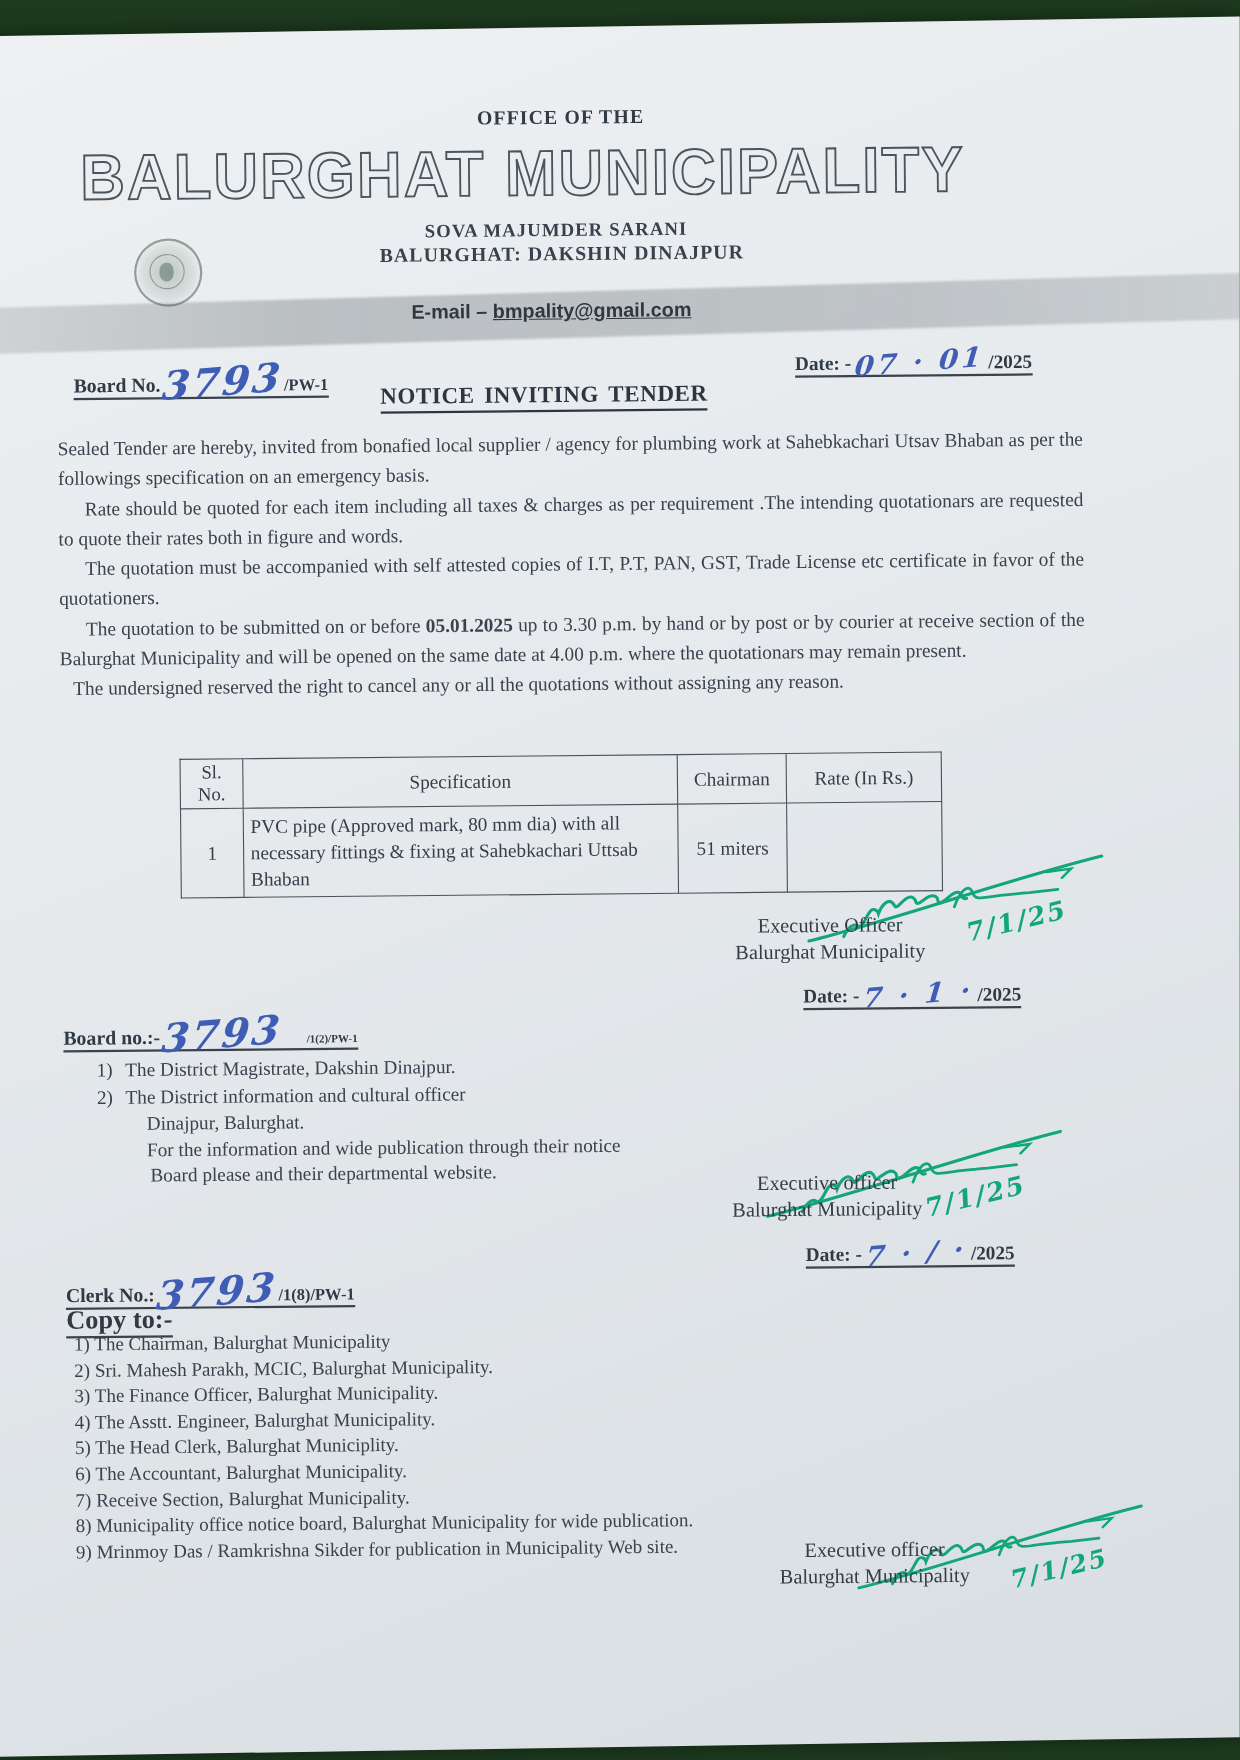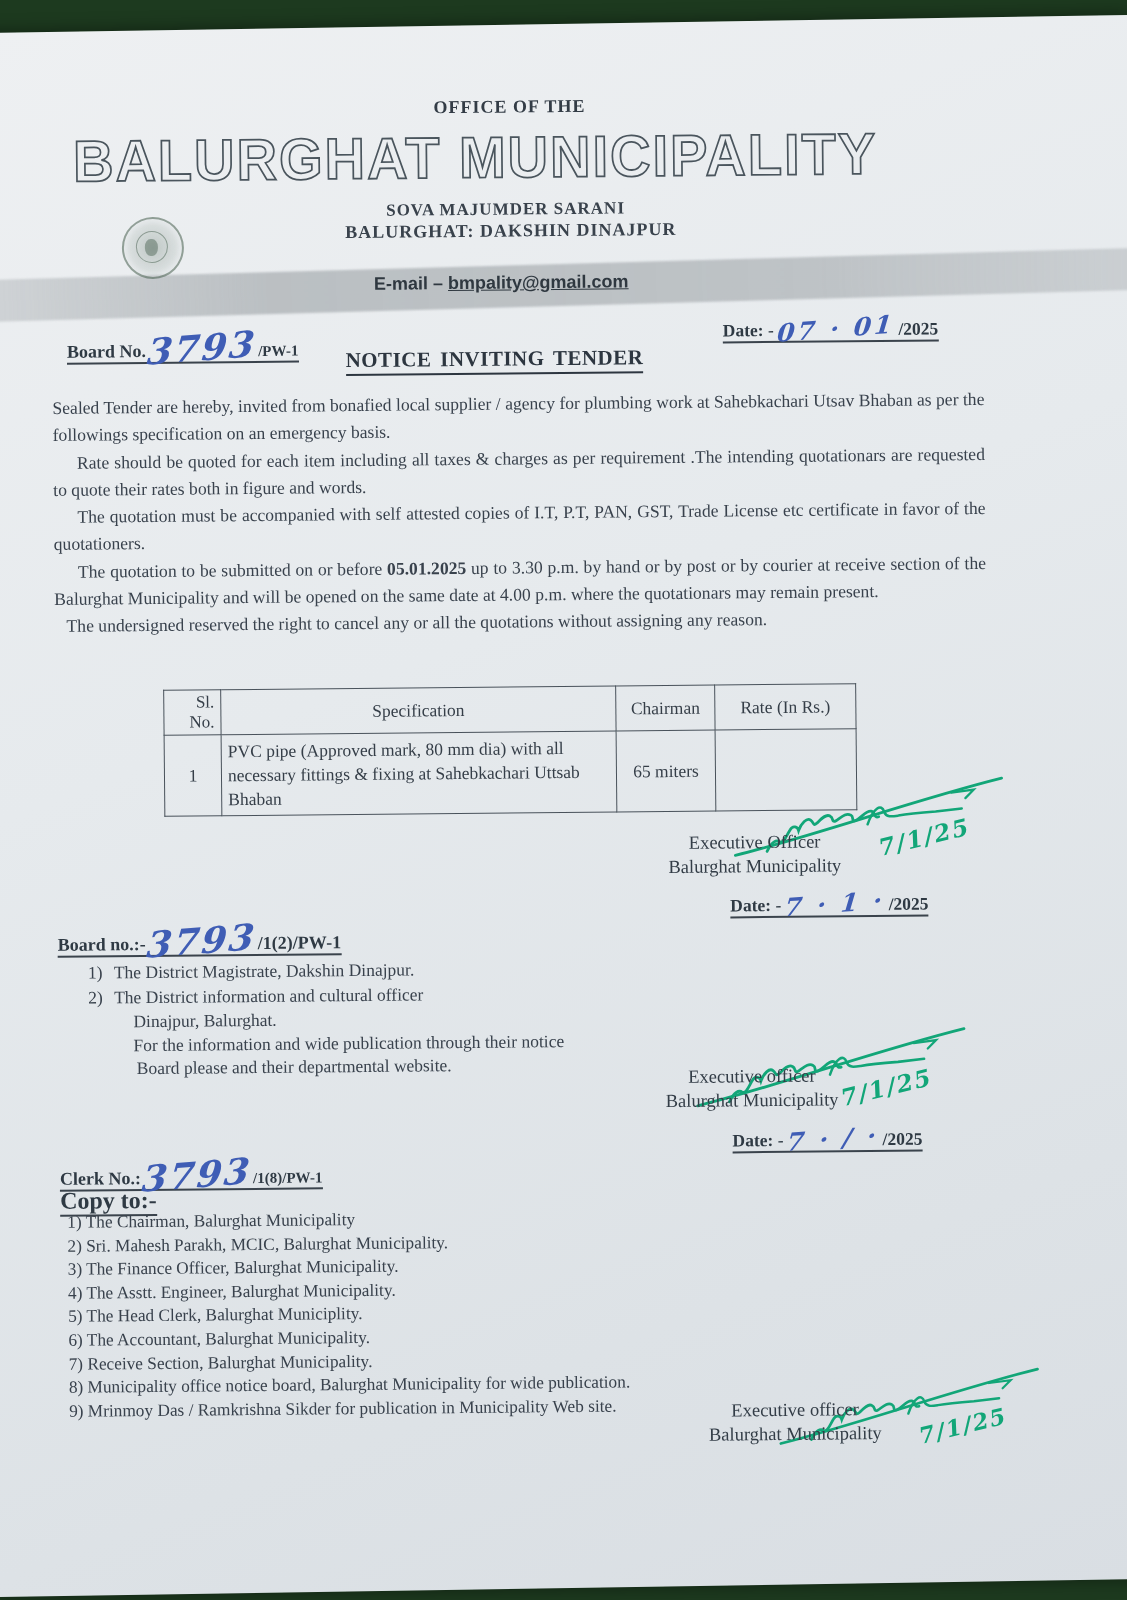--- a/index.html
+++ b/index.html
@@ -70,21 +70,21 @@
   }
   table.spec td,table.spec th{
     border:1.6px solid #49525b;font-weight:normal;vertical-align:middle;
     padding:2px 6px;background:transparent;
   }
   .col-sl{width:44px;}
   .col-spec{width:382px;}
   .col-qty{width:86px;}
   .col-rate{width:128px;}
   .prewrap{white-space:pre-line;}
-  th.h-sl{text-align:right;padding-left:9px;font-size:17px;}
+  th.h-sl{text-align:center;padding-left:9px;font-size:17px;}
   .spec-cell{padding:4px 8px 6px 10px;line-height:24px;}
   .sig{position:absolute;overflow:visible;}
   .sig-date{font:italic bold 25px "DejaVu Serif",serif;fill:#12a678;letter-spacing:2px;}
   .sig-name{font-size:18.5px;color:#333d47;line-height:24px;}
   .date-line{font-size:17.5px;color:#2f3a44;}
   .list-num{display:inline-block;width:26px;}
   .dist-item{font-size:17.5px;color:#39424d;}
   .copy-item{font-size:17.3px;line-height:23.6px;color:#39424d;}
 </style>
 </head>
@@ -136,41 +136,41 @@
         <tr>
       <th class="col-sl h-sl prewrap">Sl.
 No.</th>
       <th class="col-spec center">Specification</th>
       <th class="col-qty center">Chairman</th>
       <th class="col-rate center">Rate (In Rs.)</th>
     </tr>
     <tr>
       <td class="center" style="height:76px;">1</td>
       <td class="spec-cell">PVC pipe (Approved mark, 80 mm dia) with all necessary fittings &amp; fixing at Sahebkachari Uttsab Bhaban</td>
-      <td class="center">65 miters</td>
+      <td class="center">51 miters</td>
       <td></td>
     </tr>
   </tbody>
     </table>
 
   <svg class="sig" style="left:728px;top:766px;" width="280" height="100" viewBox="0 0 300 100">
     <use href="#sig-scribble"></use>
     <text class="sig-date" x="162" y="96" transform="rotate(-13 162 96)">7/1/25</text>
   </svg>
   <div class="abs center sig-name" style="left:628px;top:832px;width:250px;">
     <div>Executive Officer</div>
     <div>Balurghat Municipality</div>
   </div>
 
   <div class="abs date-line b" style="left:728px;top:897px;">
     <span class="u"><span>Date: -</span><span class="hw hw-date">7 · 1 ·</span><span>/2025</span></span>
   </div>
 
   <div class="abs memo-line b" style="left:55px;top:923px;">
-    <span class="u"><span>Board no.:-</span><span class="hw hw-num">3793</span><span style="font-size:18px;">/1(2)/PW-1</span></span>
+    <span class="u"><span>Board no.:-</span><span class="hw hw-num">3793</span><span style="font-size:10px;margin-left:21px;">/1(2)/PW-1</span></span>
   </div>
 
   <div class="abs dist-item" style="left:85px;top:958px;"><span class="list-num">1)</span><span>The District Magistrate, Dakshin Dinajpur.</span></div>
   <div class="abs dist-item" style="left:85px;top:983px;"><span class="list-num">2)</span><span>The District information and cultural officer</span></div>
   <div class="abs dist-item" style="left:130px;top:1007px;">Dinajpur, Balurghat.</div>
   <div class="abs dist-item" style="left:130px;top:1031px;">For the information and wide publication through their notice</div>
   <div class="abs dist-item" style="left:133px;top:1054px;">Board please and their departmental website.</div>
 
   <svg class="sig" style="left:688px;top:1016px;" width="280" height="100" viewBox="0 0 300 100">
     <use href="#sig-scribble"></use>

